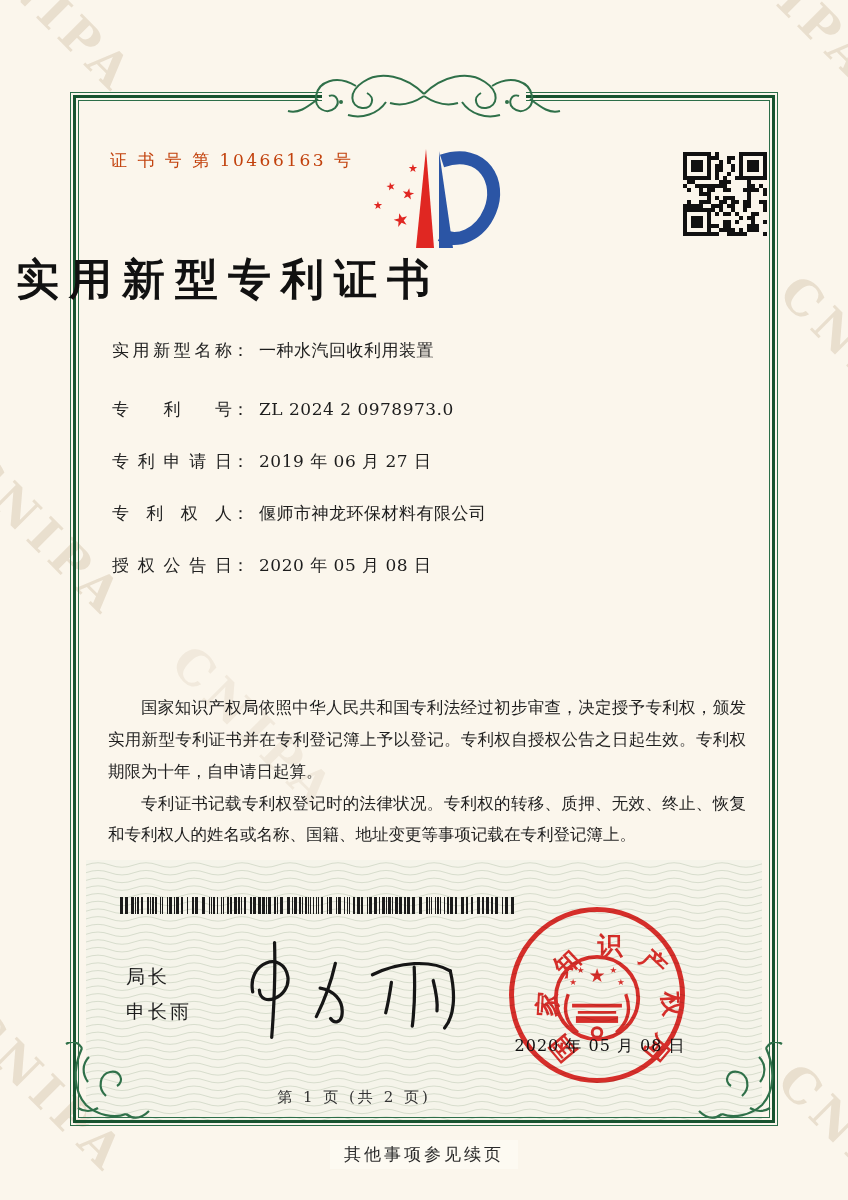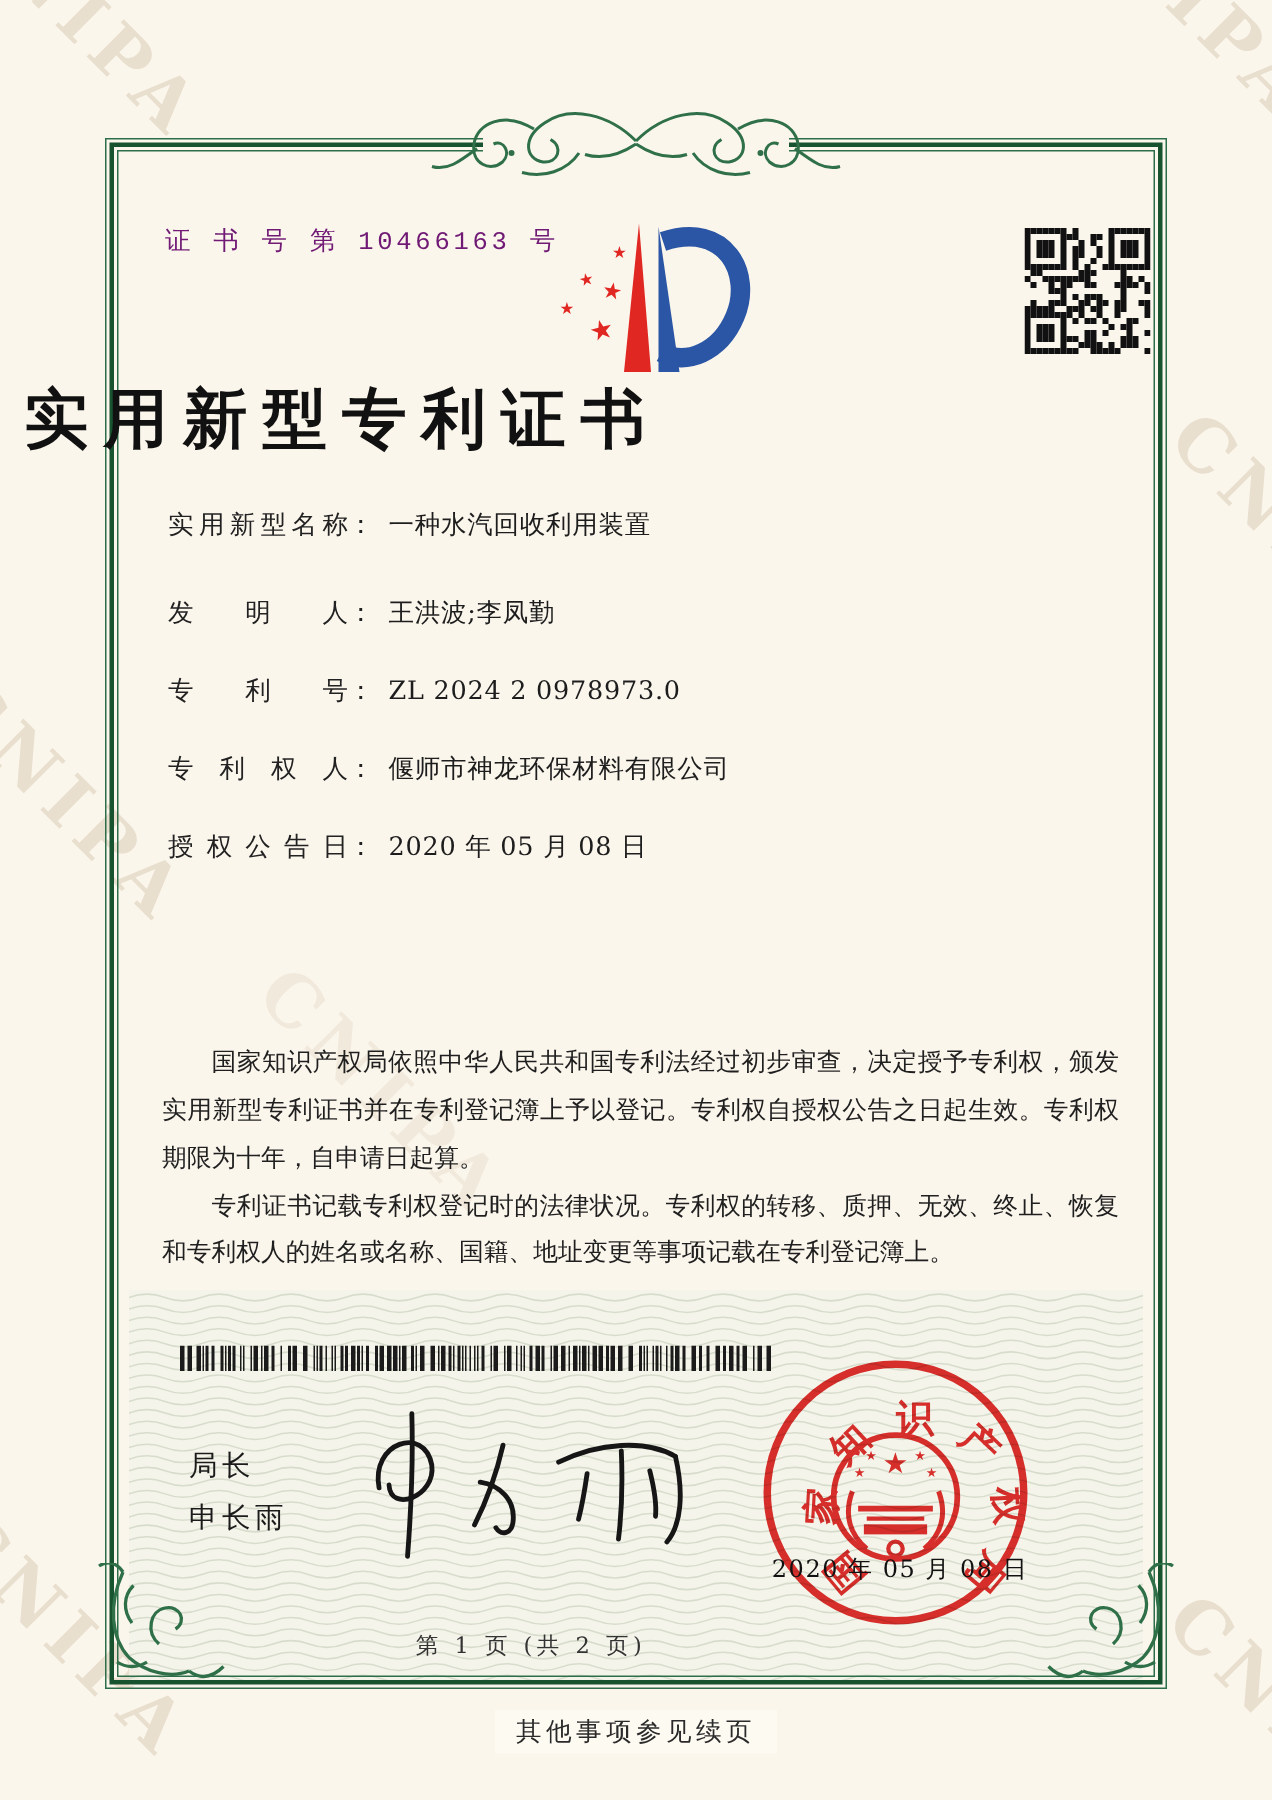--- a/index.html
+++ b/index.html
@@ -27,21 +27,21 @@
   }
   .cert-border .b3{
     position:absolute;left:2px;top:2px;right:2px;bottom:2px;
     border:1px solid #2c6e49;
   }
   
   #waves{position:absolute;left:86px;top:860px;z-index:1;}
   
   .cert-number{
     position:absolute;left:110px;top:149px;font-size:17px;letter-spacing:2.5px;
-    color:#701a75;z-index:3;font-family:Liberation Mono, monospace;
+    color:#c2410c;z-index:3;
   }
   .logo{position:absolute;left:360px;top:145px;z-index:3;}
   .qr{position:absolute;left:683px;top:152px;z-index:3;}
   .cert-title{
     position:absolute;left:16px;top:251px;width:848px;text-align:left;
     font-size:43px;font-weight:700;letter-spacing:10px;color:#111;z-index:3;
   }
   
   .fields{position:absolute;left:112px;top:339px;width:645px;font-size:17px;z-index:3;}
   .frow{height:23px;line-height:23px;margin-bottom:29px;white-space:nowrap;position:relative;}
@@ -428,24 +428,24 @@
     <rect x="80" y="80" width="4" height="4" fill="#111"></rect>
   </svg>
 
 <div class="cert-title">实用新型专利证书</div>
 
 <div class="fields">
   <div class="frow first">
     <span class="flabel">实用新型名称</span><span class="fcolon">：</span><span class="fvalue">一种水汽回收利用装置</span>
   </div>
   <div class="frow">
-    <span class="flabel">发明人</span><span class="fcolon">：</span><span class="fvalue">王洪波;李凤勤</span>
+    <span class="flabel">专利号</span><span class="fcolon">：</span><span class="fvalue">ZL 2024 2 0978973.0</span>
   </div>
   <div class="frow">
-    <span class="flabel">专利号</span><span class="fcolon">：</span><span class="fvalue">ZL 2024 2 0978973.0</span>
+    <span class="flabel">专利申请日</span><span class="fcolon">：</span><span class="fvalue">2019 年 06 月 27 日</span>
   </div>
   <div class="frow">
     <span class="flabel">专利权人</span><span class="fcolon">：</span><span class="fvalue">偃师市神龙环保材料有限公司</span>
   </div>
   <div class="frow">
     <span class="flabel">授权公告日</span><span class="fcolon">：</span><span class="fvalue">2020 年 05 月 08 日</span>
   </div>
 </div>
 
 <div class="paras">

